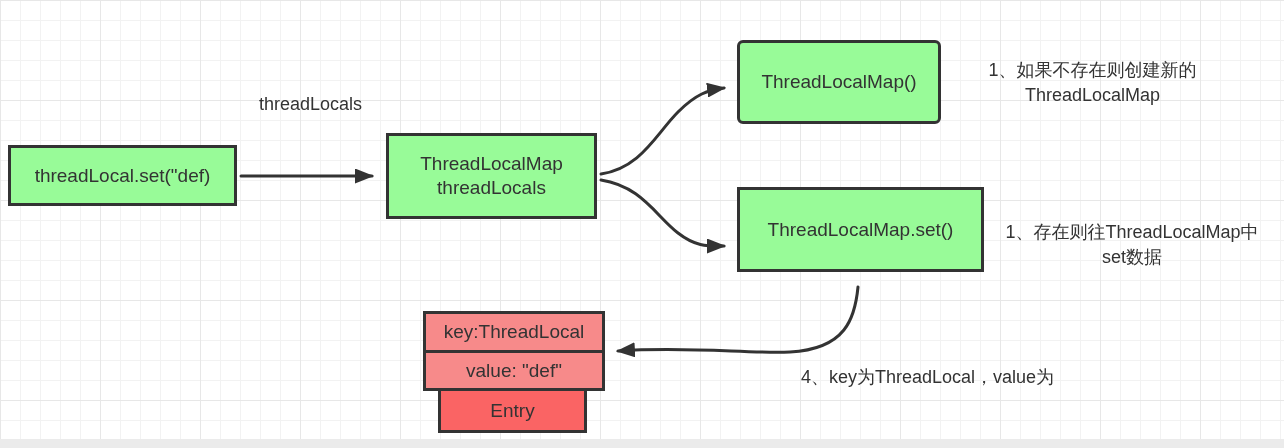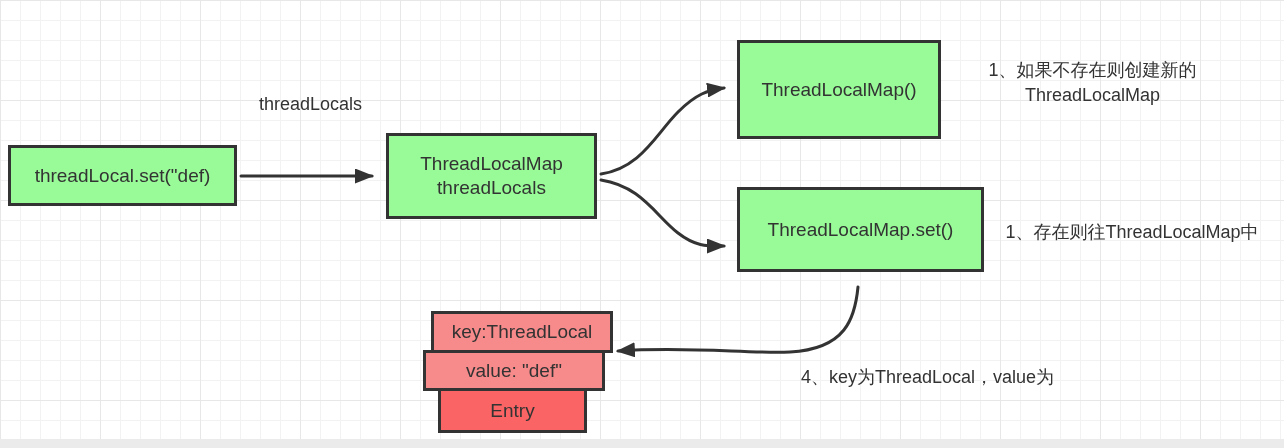--- a/index.html
+++ b/index.html
@@ -18,23 +18,23 @@
     position:absolute;box-sizing:border-box;
     border:3px solid var(--node-border,#333);
     display:flex;flex-direction:column;align-items:center;justify-content:center;
     color:var(--text,#333);font-size:19px;line-height:24px;text-align:center;
   }
   .green{background:var(--node-green,#98fb98);}
   .pink{background:var(--node-pink,#f78a8a);}
   .red{background:var(--node-red,#fa6464);}
   #node-threadlocal-set{left:8px;top:145px;width:229px;height:61px;}
   #node-threadlocals-map{left:386px;top:133px;width:211px;height:86px;}
-  #node-map-ctor{left:737px;top:40px;width:204px;height:99px;}
+  #node-map-ctor{left:737px;top:40px;width:204px;height:84px;border-radius:6px;}
   #node-map-set{left:737px;top:187px;width:247px;height:85px;}
-  #node-entry-key{left:423px;top:311px;width:182px;height:42px;margin-left:8px;}
+  #node-entry-key{left:423px;top:311px;width:182px;height:42px;}
   #node-entry-value{left:423px;top:350px;width:182px;height:41px;}
   #node-entry{left:438px;top:388px;width:149px;height:45px;}
   .note{
     position:absolute;color:var(--text,#333);font-size:18px;line-height:25px;
     text-align:center;white-space:nowrap;
   }
   #note-step1{left:218px;top:92px;width:185px;}
   #note-step2{left:945px;top:58px;width:295px;}
   #note-step3{left:980px;top:220px;width:304px;}
   #note-step4{left:765px;top:365px;width:325px;}
@@ -94,20 +94,21 @@
     <div>threadLocals</div>
   </div>
 
   <div class="note" id="note-step2">
     <div>1、如果不存在则创建新的</div>
     <div>ThreadLocalMap</div>
   </div>
 
   <div class="note" id="note-step3">
     <div>1、存在则往ThreadLocalMap中</div>
+    <div>set数据</div>
   </div>
 
   <div class="note" id="note-step4">
     <div>4、key为ThreadLocal，value为</div>
   </div>
 
   <div id="bottom-strip"></div>
 </div>
 
 </body></html>

